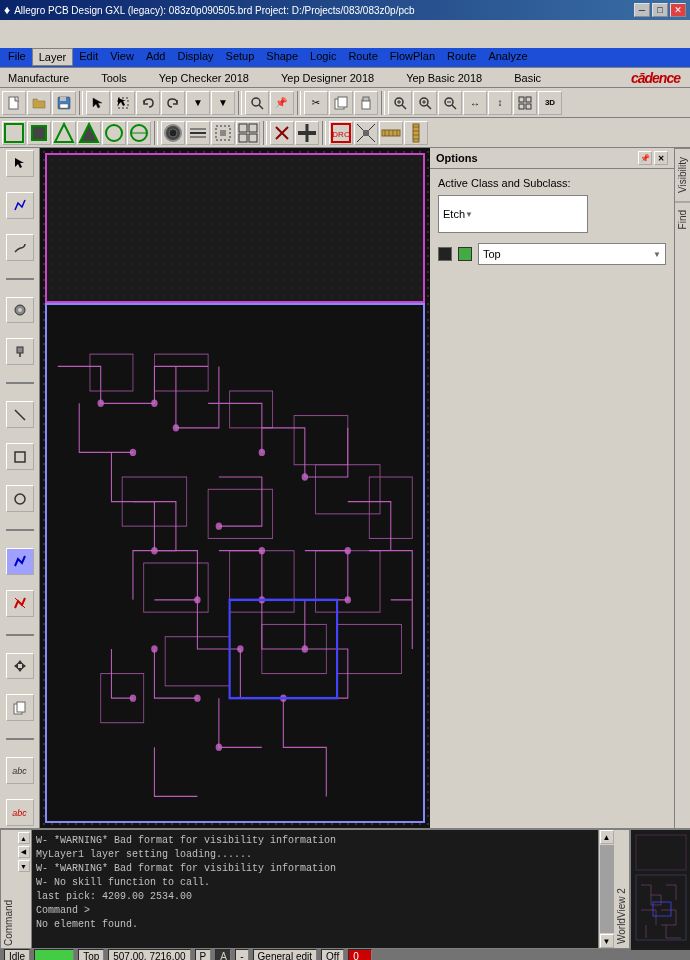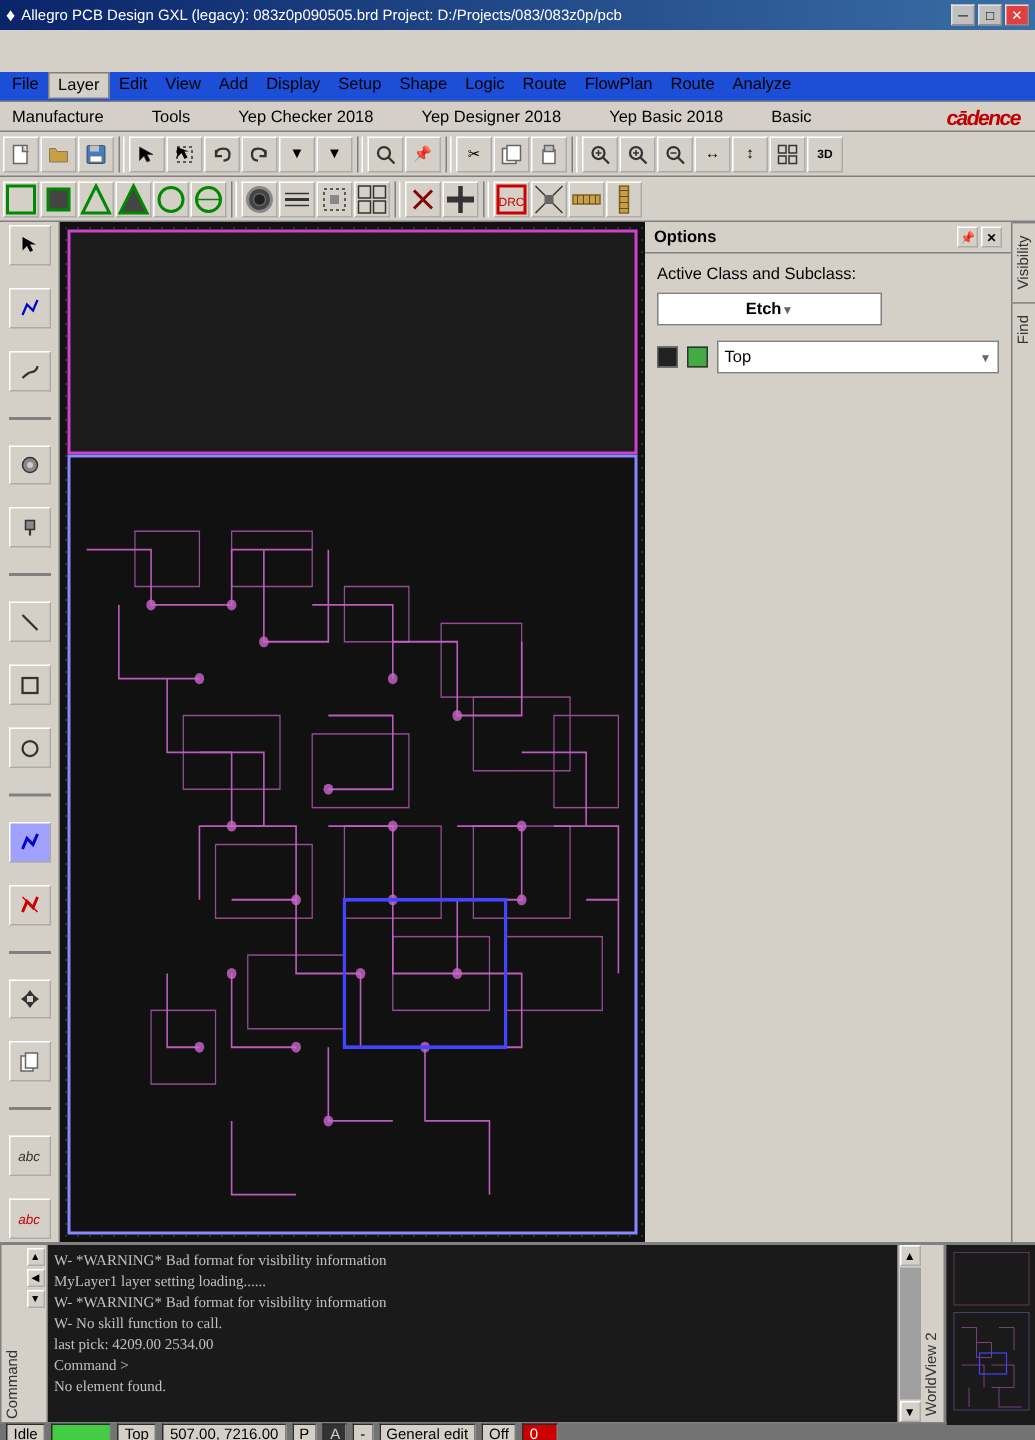--- a/index.html
+++ b/index.html
@@ -249,30 +249,29 @@
       color: #000;
     }
 
     
     .dropdown-container {
       position: relative;
       margin-bottom: 10px;
     }
     .dropdown {
       width: 150px;
-      height: 22px;
+      height: 38px;
       background: white;
       border: 1px solid #808080;
       display: flex;
       align-items: center;
-      justify-content: center;
+      justify-content: flex-start;
       padding: 0 4px;
       cursor: pointer;
       font-size: 11px;
-      font-weight: bold;
     }
     .dropdown-arrow {
       font-size: 8px;
       color: #666;
     }
 
     
     #subclass-row {
       display: flex;
       align-items: center;
@@ -341,21 +340,21 @@
       align-items: center;
       justify-content: flex-start;
       padding: 2px;
       gap: 2px;
     }
 
     #console-text-area {
       flex: 1;
       background: #1a1a1a;
       color: #c0c0c0;
-      font-family: Liberation Serif, serif;
+      font-family: Liberation Mono, monospace;
       font-size: 10px;
       padding: 4px;
       overflow-y: auto;
       line-height: 1.4;
     }
 
     #console-scrollbar {
       width: 16px;
       background: #d4d0c8;
       border-left: 1px solid #808080;

